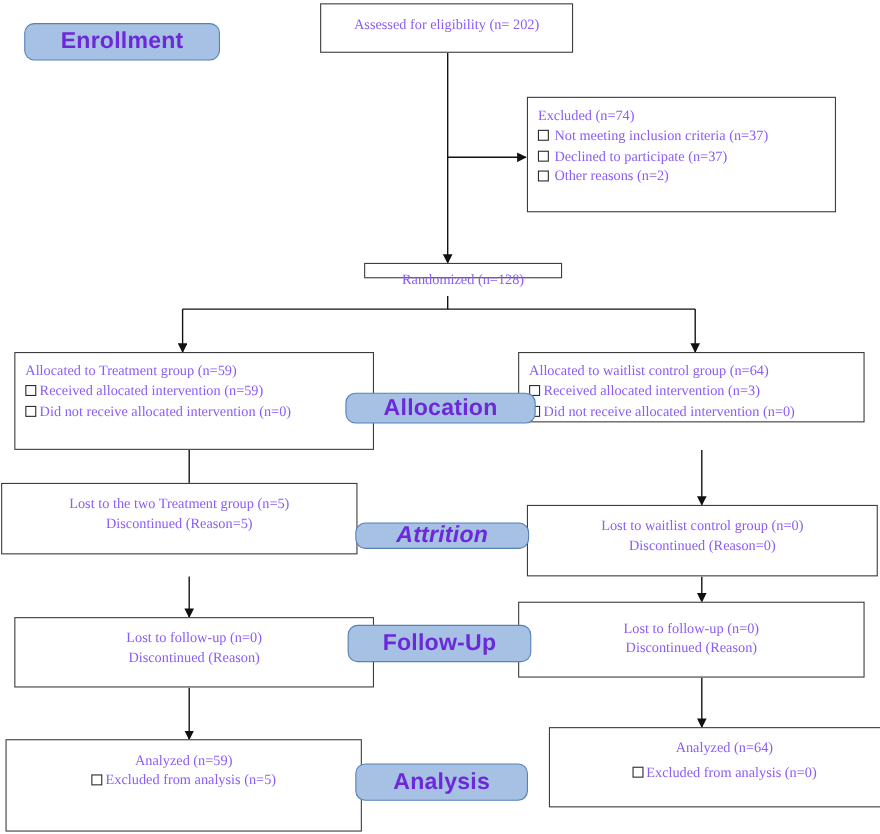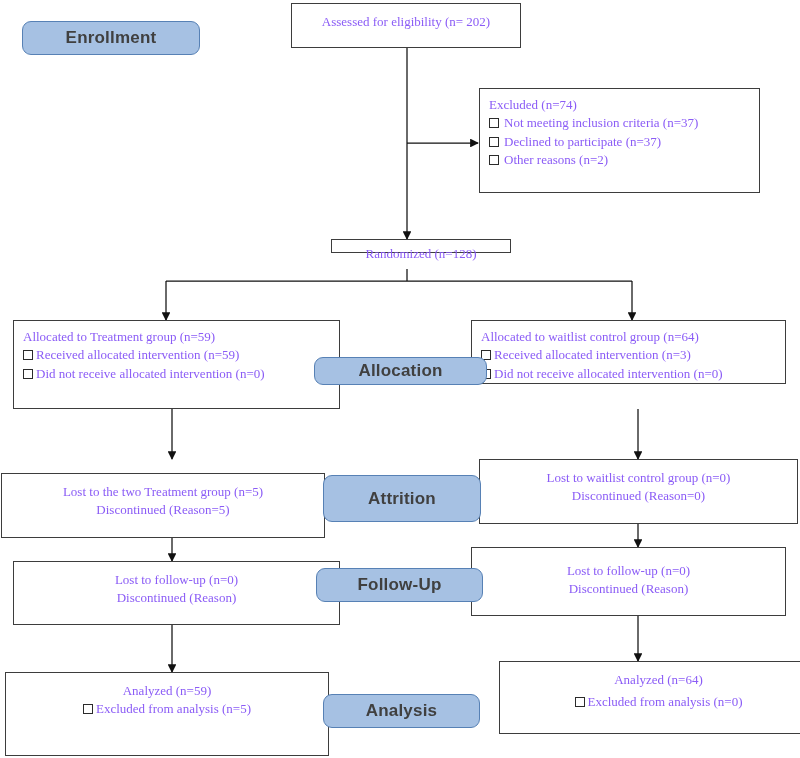--- a/index.html
+++ b/index.html
@@ -34,24 +34,24 @@
     background:#fff;
   }
   .cb.sp{margin-right:5px;}
 
   .badge{
     position:absolute;
     box-sizing:border-box;
     background:#a6c1e3;
     border:1.4px solid #5781b5;
     border-radius:9px;
-    color:#404040;
+    color:#6d28d9;
     font-family:"Liberation Sans", sans-serif;
     font-weight:bold;
-    font-size:17px;
+    font-size:21px;
     display:flex;align-items:center;justify-content:center;
     letter-spacing:.2px;
     z-index:6;
   }
 </style>
 </head>
 <body>
 
 <div id="canvas">
 
@@ -84,21 +84,21 @@
   </svg>
 
   <div class="badge" style="left:22px;top:21px;width:178px;height:34px;">
     <span>Enrollment</span>
   </div>
 
   <div class="badge" style="left:314px;top:357px;width:173px;height:28px;">
     <span>Allocation</span>
   </div>
 
-  <div class="badge" style="left:323px;top:475px;width:158px;height:47px;">
+  <div class="badge" style="left:323px;top:475px;width:158px;height:24px;font-style:italic;">
     <span>Attrition</span>
   </div>
 
   <div class="badge" style="left:316px;top:568px;width:167px;height:34px;">
     <span>Follow-Up</span>
   </div>
 
   <div class="badge" style="left:323px;top:694px;width:157px;height:34px;">
     <span>Analysis</span>
   </div>
@@ -147,21 +147,21 @@
       <div class="line">Allocated to waitlist control group (n=64)</div>
       <div class="line">
         <span class="cb"></span><span>Received allocated intervention (n=3)</span>
       </div>
       <div class="line">
         <span class="cb"></span><span>Did not receive allocated intervention (n=0)</span>
       </div>
     </div>
   </div>
 
-  <div class="box center" style="left:1px;top:473px;width:324px;height:65px;">
+  <div class="box center" style="left:1px;top:439px;width:324px;height:65px;">
     <div class="pad">
       <div class="line">Lost to the two Treatment group (n=5)</div>
       <div class="line">Discontinued (Reason=5)</div>
     </div>
   </div>
 
   <div class="box center" style="left:479px;top:459px;width:319px;height:65px;">
     <div class="pad">
       <div class="line">Lost to waitlist control group (n=0)</div>
       <div class="line">Discontinued (Reason=0)</div>

